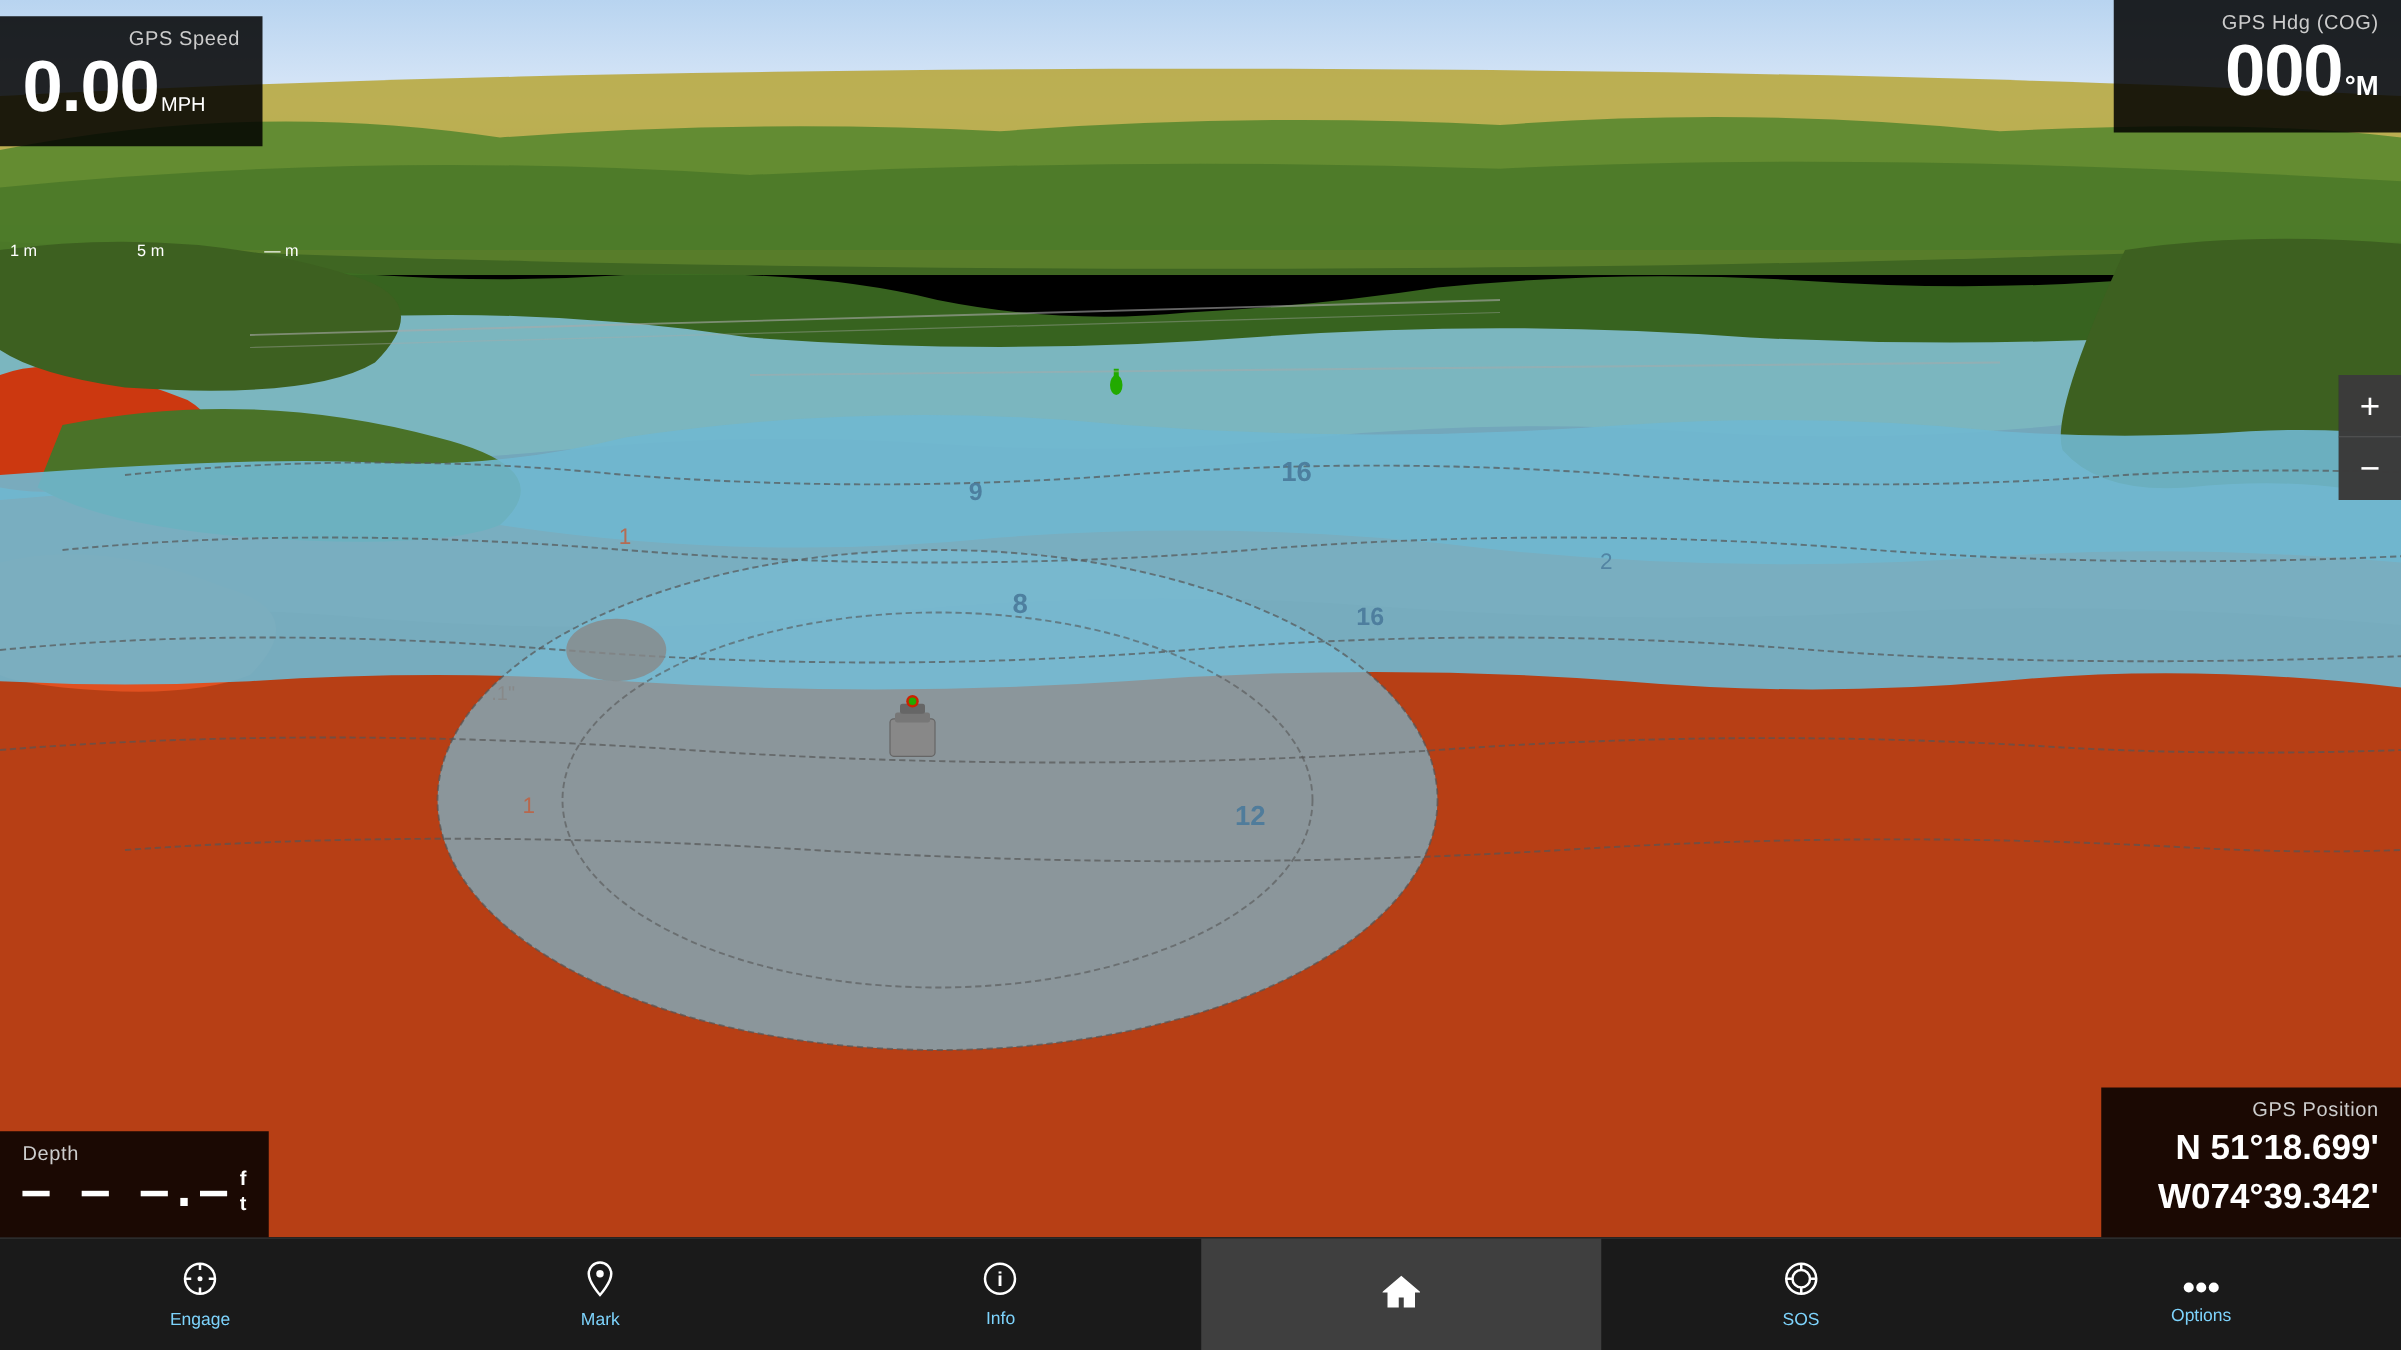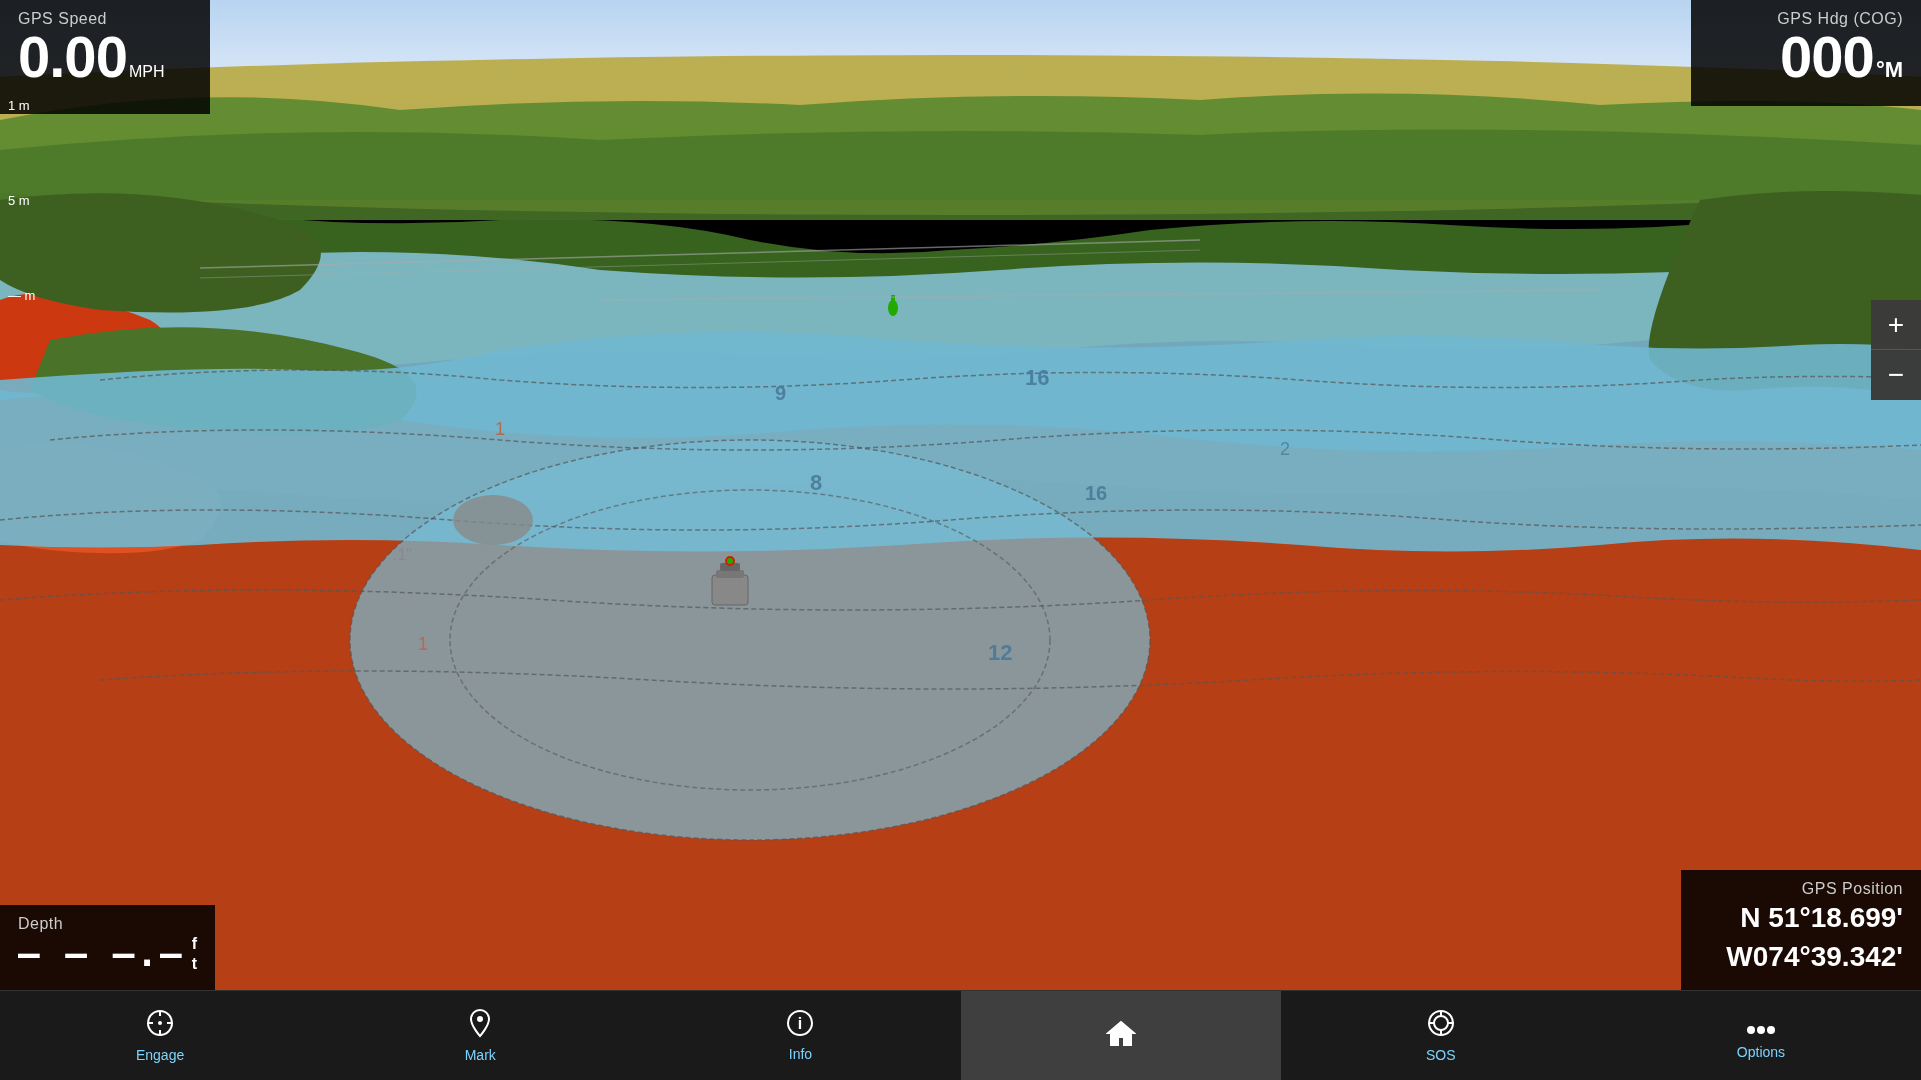--- a/index.html
+++ b/index.html
@@ -22,25 +22,26 @@
     }
 
     #map-canvas {
       width: 100%;
       height: 100%;
     }
 
     
     .overlay-top-left {
       position: absolute;
-      top: 0; left: 0;
+      top: 13px; left: 0;
       background: rgba(0,0,0,0.85);
       color: #fff;
-      padding: 10px 18px 28px 18px;
+      padding: 10px 18px 18px 18px;
       min-width: 210px;
+      text-align: right;
     }
     .overlay-label {
       font-size: 16px;
       font-weight: normal;
       letter-spacing: 0.5px;
       color: #ccc;
     }
     .overlay-value {
       font-size: 58px;
       font-weight: bold;
@@ -124,21 +125,21 @@
 
     
     .depth-scale {
       position: absolute;
       left: 0;
       top: 50%;
       transform: translateY(-50%);
       color: #fff;
       font-size: 13px;
       display: flex;
-      flex-direction: column;
+      flex-direction: row;
       gap: 80px;
       padding: 10px 8px;
     }
 
     
     #nav-bar {
       position: absolute;
       bottom: 0; left: 0;
       width: 1921px;
       height: 90px;

